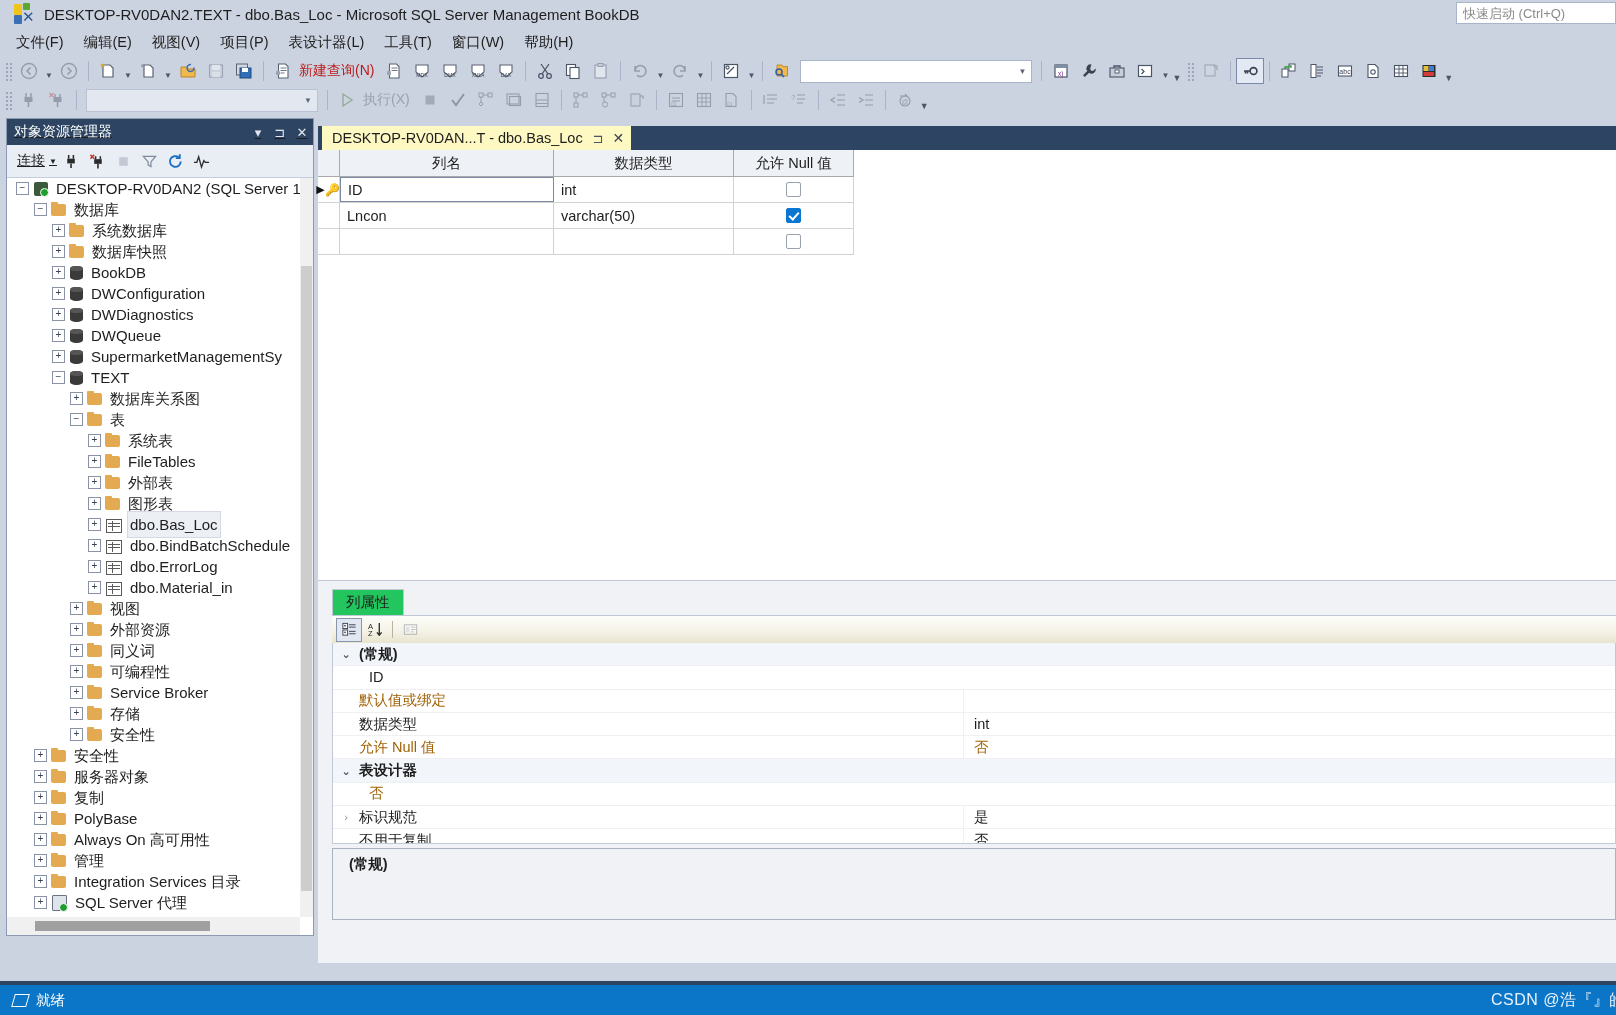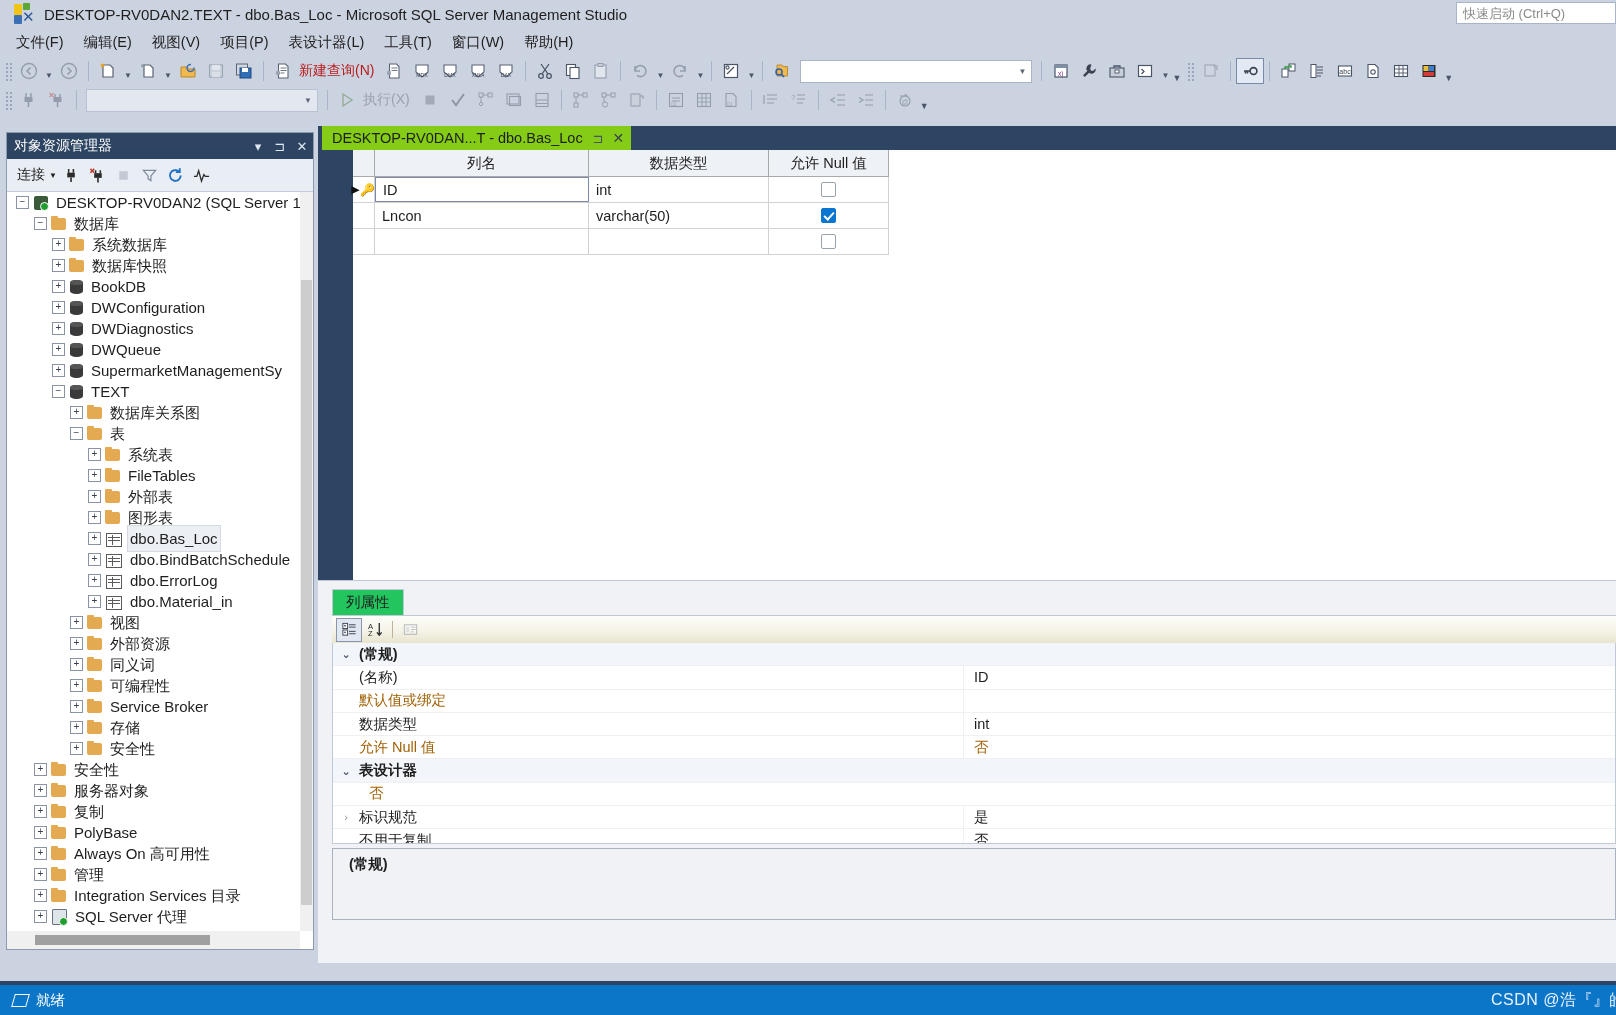--- a/index.html
+++ b/index.html
@@ -43,22 +43,22 @@
       font-size:8px;color:#4a5568;padding-bottom:7px;cursor:default;}
   .tb-label{font-size:14px;color:#b91c1c;padding:0 6px 0 2px;white-space:nowrap;}
   .tb-label.dis{color:#9aa2ae;}
   .tb-combo{width:230px;height:21px;background:#fff;border:1px solid #a8b4c8;margin:0 4px;
     display:flex;align-items:center;justify-content:flex-end;flex:none;}
   .tb-combo.dis{background:#e3e8f0;border-color:#b9c2d2;}
   .tb-combo .ar{font-size:8px;color:#5a6678;padding-right:5px;}
   .ovf{font-size:9px;color:#4a5568;align-self:flex-end;padding:0 3px 3px 1px;}
 
   
-  .oe{position:absolute;left:6px;top:132px;width:308px;height:818px;background:#fff;
-      border:1px solid #8d9bb2;box-sizing:border-box;}
+  .oe{position:absolute;left:6px;top:118px;width:308px;height:818px;background:#fff;
+      border:1px solid #8d9bb2;box-sizing:border-box;text-decoration:underline;}
   .oe-title{height:26px;background:#2d4462;display:flex;align-items:center;color:#fff;
       font-size:14px;padding-left:7px;}
   .oe-title .sp{flex:1;}
   .oe-ic{width:22px;height:22px;display:flex;align-items:center;justify-content:center;color:#dfe6f0;font-size:13px;cursor:default;}
   .oe-tools{height:32px;background:#e9edf4;border-bottom:1px solid #c4cddd;display:flex;align-items:center;padding-left:8px;}
   .oe-connect{font-size:14px;color:#1e1e1e;display:flex;align-items:center;cursor:default;padding:2px 2px;}
   .oe-connect .car{font-size:8px;margin-left:4px;}
   .oe-tb{width:26px;height:24px;display:flex;align-items:center;justify-content:center;flex:none;cursor:default;}
   .oe-tb.dis{opacity:.4;}
   .oe-body{position:absolute;left:0;right:0;top:59px;bottom:0;background:#fff;overflow:hidden;}
@@ -84,26 +84,26 @@
   .tlabel{padding:0 3px;line-height:19px;}
   .tnode.sel .tlabel{background:#eceff4;border:1px solid #d4d9e2;padding:4px 2px;line-height:17px;}
   .oe-vscroll{position:absolute;right:0;top:0;width:13px;bottom:18px;background:#f0f0f0;}
   .oe-vthumb{position:absolute;left:1px;top:88px;width:11px;height:625px;background:#cdcdcd;}
   .oe-hscroll{position:absolute;left:0;right:13px;bottom:0;height:18px;background:#f0f0f0;}
   .oe-hthumb{position:absolute;left:28px;top:4px;width:175px;height:10px;background:#a0a0a0;}
 
   
   .docarea{position:absolute;left:318px;top:126px;right:0;bottom:52px;background:#2d4462;}
   .tabstrip{height:24px;background:#2d4462;display:flex;align-items:flex-end;padding-left:4px;}
-  .tab{height:24px;background:#84cc16;display:flex;align-items:center;padding:0 7px 0 10px;
+  .tab{height:24px;background:#fef9c3;display:flex;align-items:center;padding:0 7px 0 10px;
       font-size:14.5px;color:#1e1e1e;white-space:nowrap;cursor:default;}
   .tab .pin{margin-left:10px;font-size:13px;color:#4a5568;}
   .tab .cls{margin-left:9px;font-size:14px;color:#3a4252;}
 
-  .designer{position:absolute;left:0;right:0;top:24px;height:460px;background:#fff;margin-left:35px;}
+  .designer{position:absolute;left:0;right:0;top:24px;height:460px;background:#fff;}
   .dgrid{width:536px;}
   .dhead{display:flex;height:26px;background:#eef1f6;border-bottom:1px solid #a9a9a9;}
   .dhead .c{display:flex;align-items:center;justify-content:center;font-size:14.5px;color:#1e1e1e;
       border-right:1px solid #a9a9a9;box-sizing:border-box;}
   .drow{display:flex;height:25px;border-bottom:1px solid #d2d2d2;}
   .drow .c{display:flex;align-items:center;box-sizing:border-box;border-right:1px solid #d2d2d2;font-size:14.5px;padding-left:7px;}
   .c-mark{width:22px;flex:none;justify-content:center;padding-left:0 !important;}
   .c-name{width:214px;flex:none;}
   .c-type{width:180px;flex:none;}
   .c-null{width:120px;flex:none;justify-content:center;padding-left:0 !important;}
@@ -156,21 +156,21 @@
 
 <div class="app">
 
   <div class="titlebar">
     <div class="app-logo">
       <div class="sq s1"></div>
         <div class="sq s2"></div>
         <div class="sq s3"></div>
         <div class="x">✕</div>
     </div>
-    <div class="title-text">DESKTOP-RV0DAN2.TEXT - dbo.Bas_Loc - Microsoft SQL Server Management Studio</div>
+    <div class="title-text">DESKTOP-RV0DAN2.TEXT - dbo.Bas_Loc - Microsoft SQL Server Management BookDB</div>
     <div class="quicklaunch">快速启动 (Ctrl+Q)</div>
   </div>
 
   <div class="menubar">
     <div class="menu-item">文件(F)</div>
     <div class="menu-item">编辑(E)</div>
     <div class="menu-item">视图(V)</div>
     <div class="menu-item">项目(P)</div>
     <div class="menu-item">表设计器(L)</div>
     <div class="menu-item">工具(T)</div>
@@ -947,21 +947,20 @@
           </div>
         </div>
         <div class="pgrid" id="prop-host">
             <div class="prow cat">
               <span class="pexp" style="line-height: 6px;">⌄</span>
               <span class="pname">(常规)</span>
               <span class="pval"></span>
             </div>
             <div class="prow">
               <span class="pexp"></span>
-              <span class="pname">(名称)</span>
               <span class="pval">ID</span>
             </div>
             <div class="prow">
               <span class="pexp"></span>
               <span class="pname dim">默认值或绑定</span>
               <span class="pval"></span>
             </div>
             <div class="prow">
               <span class="pexp"></span>
               <span class="pname">数据类型</span>

